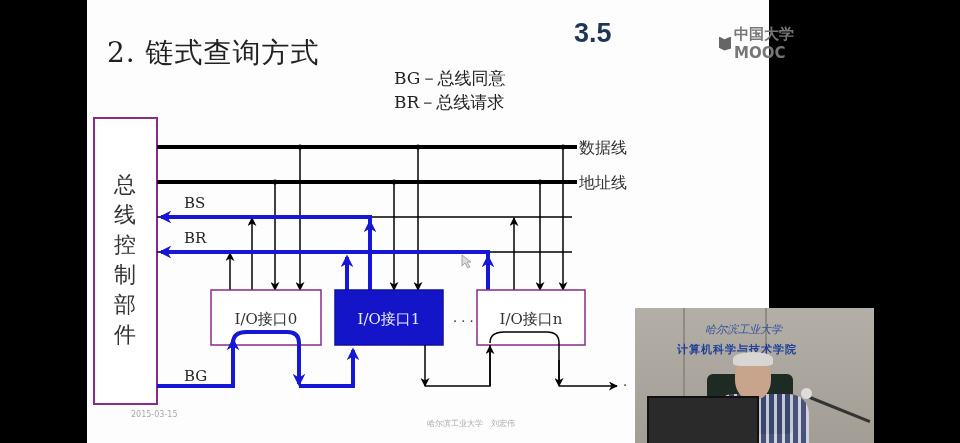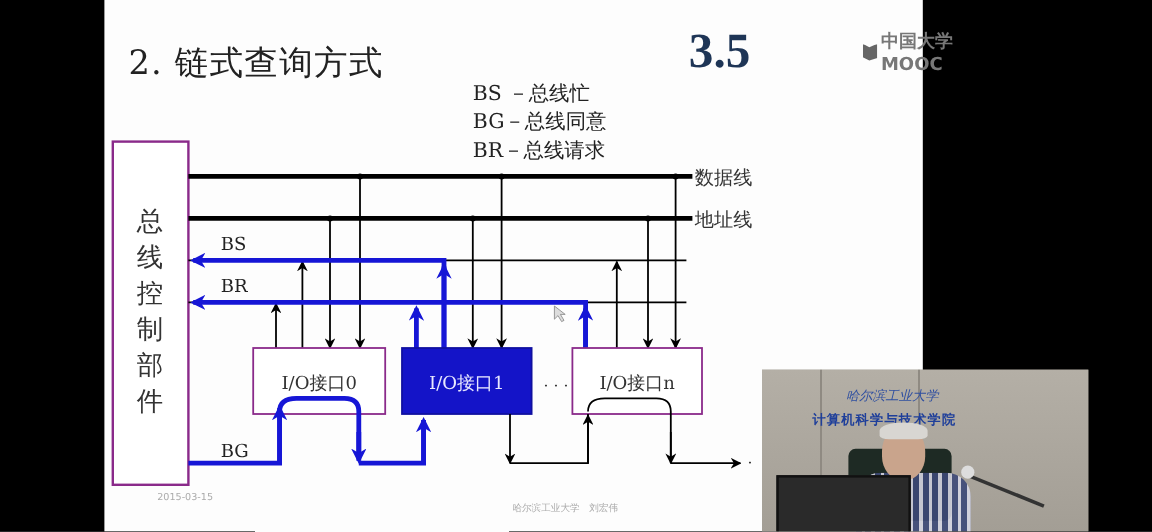--- a/index.html
+++ b/index.html
@@ -1,26 +1,26 @@
 <!DOCTYPE html>
 <html><head>
 <meta charset="utf-8">
 <style>
   html, body { margin:0; padding:0; background:#000; }
   body { width:960px; height:443px; position:relative; overflow:hidden; font-family:"DejaVu Serif", serif; }
   .slide { position:absolute; left:87px; top:0; width:682px; height:443px; background:#fdfdfd; }
   .title { position:absolute; left:20px; top:34px; font-size:28px; color:#222; font-family:"DejaVu Serif", serif; letter-spacing:1px; }
-  .section { position:absolute; left:487px; top:18px; font-size:41px; font-weight:bold; color:#1e3556; font-family:Liberation Serif, serif; }
+  .section { position:absolute; left:487px; top:18px; font-size:27px; font-weight:bold; color:#1e3556; font-family:Liberation Sans, sans-serif; }
   .logo { position:absolute; left:632px; top:25px; display:flex; align-items:center; gap:3px; color:#777; font-family:"DejaVu Sans", sans-serif; font-size:15px;font-weight:bold; }
   .logo-mark { width:22px; height:14px; background:#666; clip-path:polygon(0 0, 45% 20%, 100% 0, 100% 85%, 45% 100%, 0 80%); }
   .legend { position:absolute; left:307px; top:66px; font-size:17px; line-height:24px; color:#222; }
   svg.diagram { position:absolute; left:0; top:0; }
   .footer-date { position:absolute; left:44px; top:410px; font-size:8px; color:#aaa; font-family:"DejaVu Sans", sans-serif; }
   .footer-author { position:absolute; left:340px; top:418px; font-size:8px; color:#aaa; font-family:Liberation Sans, sans-serif; }
-  .video { position:absolute; left:635px; top:308px; width:272px; height:135px; background:#a8a39a; overflow:hidden; }
+  .video { position:absolute; left:635px; top:308px; width:239px; height:135px; background:#a8a39a; overflow:hidden; }
   .video .wall { position:absolute; inset:0; background:
       linear-gradient(90deg, transparent 48px, #8f8a82 48px, #8f8a82 50px, transparent 50px, transparent 130px, #8f8a82 130px, #8f8a82 132px, transparent 132px),
       linear-gradient(#b4afa6, #a39e95); }
   .video .uni { position:absolute; left:70px; top:14px; font-size:11px; color:#2f4fa0; font-family:"DejaVu Serif", serif; font-style:italic; }
   .video .school { position:absolute; left:42px; top:34px; font-size:11px; font-weight:bold; color:#1f3f9a; font-family:"DejaVu Sans", sans-serif; letter-spacing:1px; }
   .video .chair { position:absolute; left:72px; top:66px; width:86px; height:60px; background:#1e2a24; border-radius:6px; }
   .video .head { position:absolute; left:100px; top:48px; width:36px; height:44px; background:#c9a48c; border-radius:45%; }
   .video .hair { position:absolute; left:98px; top:44px; width:40px; height:14px; background:#d8d6d2; border-radius:50% 50% 20% 20%; }
   .video .shirt { position:absolute; left:78px; top:86px; width:96px; height:60px; background:
       repeating-linear-gradient(90deg, #3e4a78 0 5px, #d8d8e4 5px 8px), #3e4a78; border-radius:20px 20px 0 0; opacity:0.9; }
@@ -33,21 +33,20 @@
 <body>
 
 <div class="slide">
   <div class="title">2. 链式查询方式</div>
   <div class="section">3.5</div>
   <div class="logo">
     <span class="logo-mark"></span>
     <span>中国大学MOOC</span>
   </div>
   <div class="legend">
-    <div>BS －总线忙</div>
     <div>BG－总线同意</div>
     <div>BR－总线请求</div>
   </div>
 
   <svg class="diagram" width="787" height="443" viewBox="0 0 787 443">
     <defs>
       <marker id="ab" viewBox="0 0 10 10" refX="9" refY="5" markerWidth="6" markerHeight="6" orient="auto-start-reverse">
         <path d="M0,0 L10,5 L0,10 L3,5 z" fill="#000"></path>
       </marker>
       <marker id="abl" viewBox="0 0 10 10" refX="8" refY="5" markerWidth="3.2" markerHeight="3.2" orient="auto-start-reverse">

